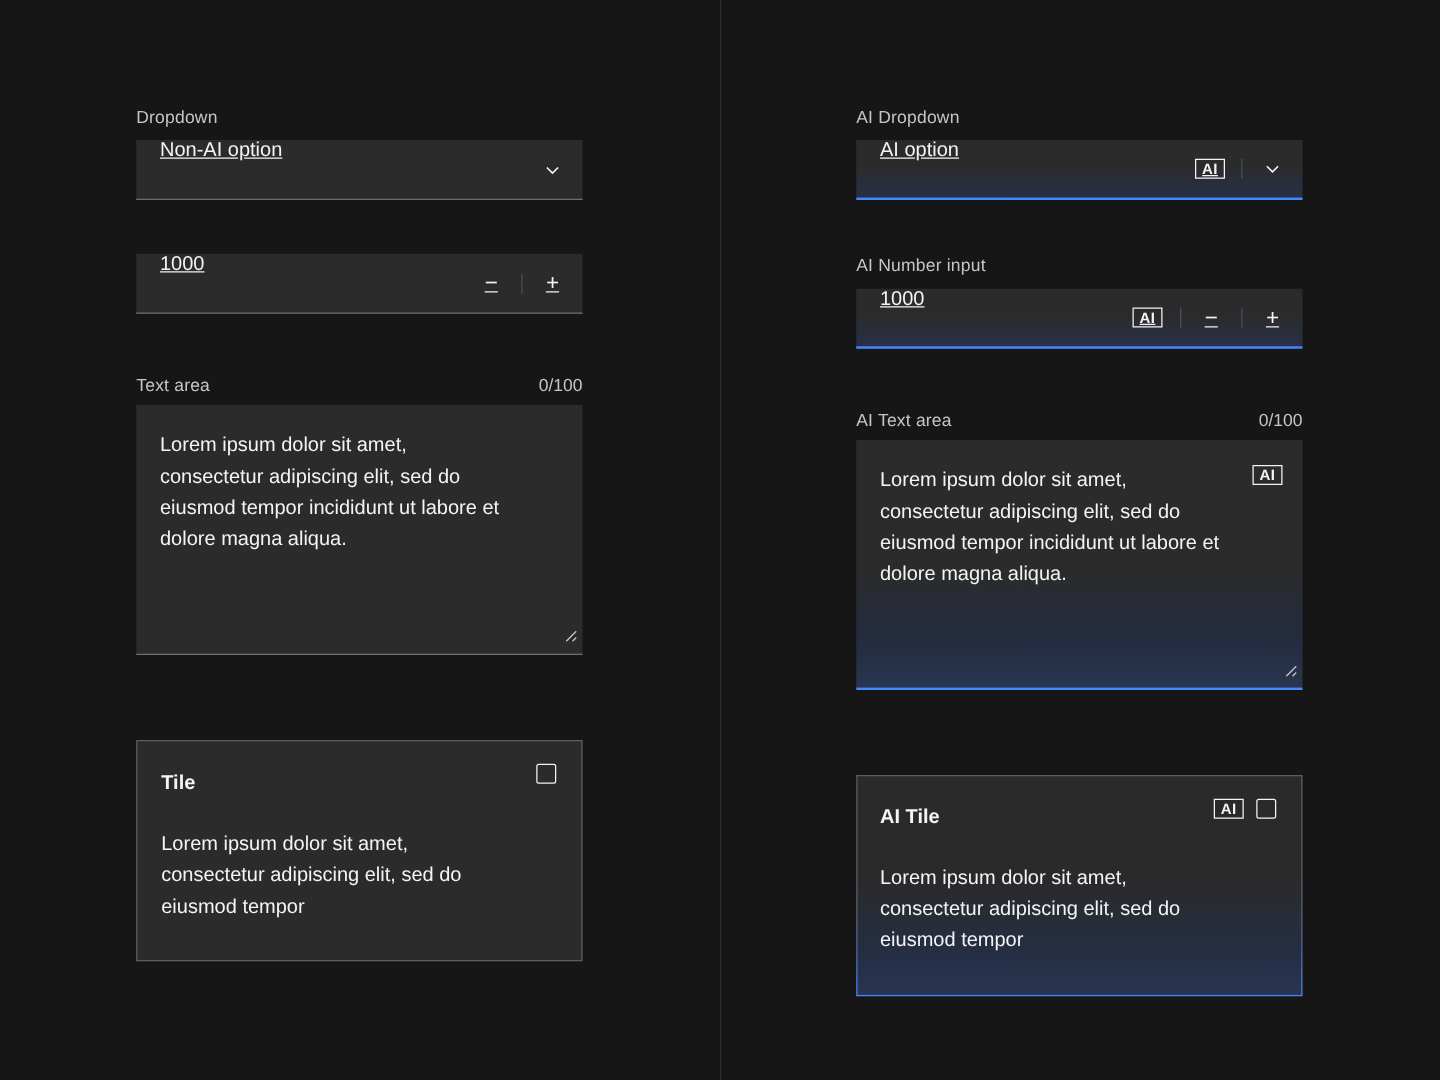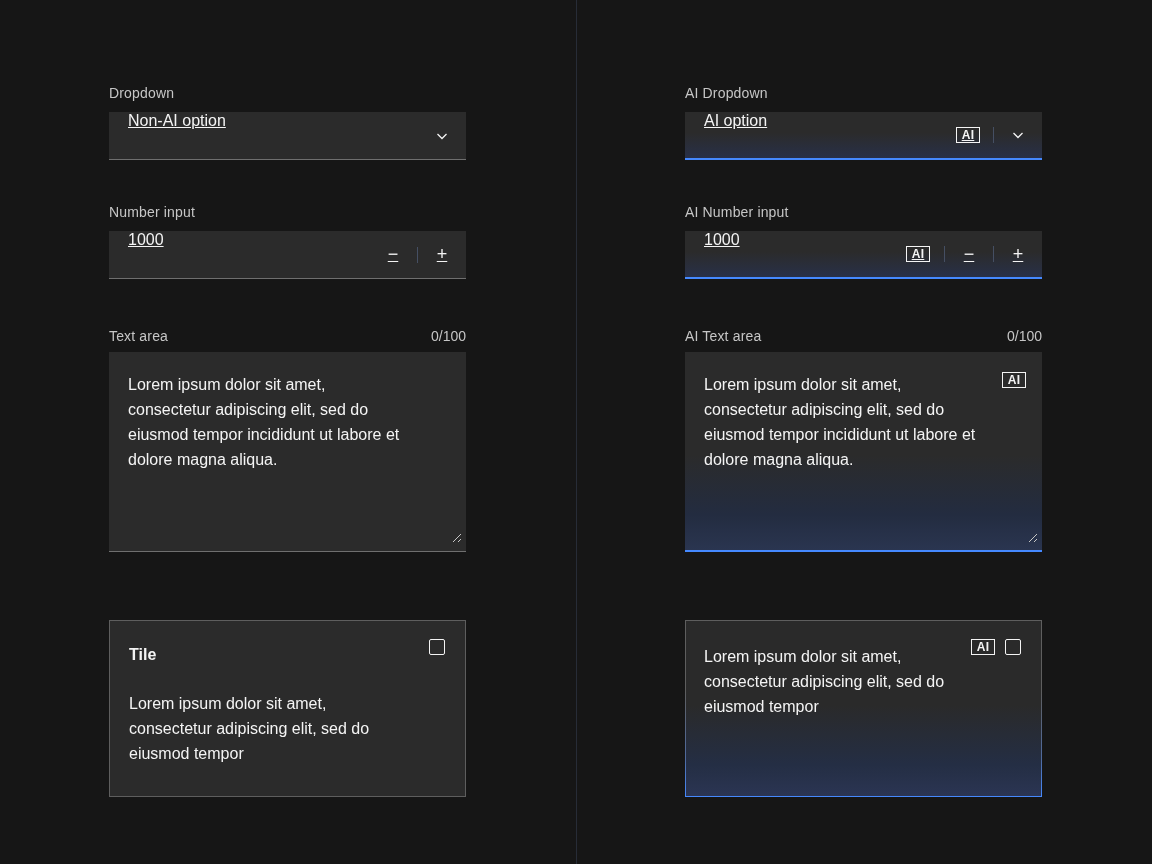--- a/index.html
+++ b/index.html
@@ -141,21 +141,20 @@
           <span class="chevron-wrap">
             <svg width="16" height="16" viewBox="0 0 16 16">
                 <path d="M3.5 6 L8 10.5 L12.5 6" stroke="#f4f4f4" stroke-width="1.3" fill="none"></path>
               </svg>
           </span>
         </span>
       </div>
     </div>
 
     <div class="control grp-number">
-      <div class="label">Number input</div>
       <div class="field" style="cursor:default;">
         <input class="num-input" type="text" value="1000" style="">
         <span class="field-right">
           <button class="stepper-btn">
             <span>−</span>
           </button>
           <span class="v-div"></span>
           <button class="stepper-btn">
             <span>+</span>
           </button>
@@ -235,20 +234,21 @@
         <span class="resize-handle">
           <svg width="10" height="10" viewBox="0 0 10 10">
               <path d="M9 1 L1 9 M9 6 L6 9" stroke="#c6c6c6" stroke-width="1" fill="none"></path>
             </svg>
         </span>
       </div>
     </div>
 
     <div class="ai-tile-border">
       <div class="tile">
+        <div class="tile-title">AI Tile</div>
         <div class="tile-body">Lorem ipsum dolor sit amet, consectetur adipiscing elit, sed do eiusmod tempor</div>
         <div class="tile-topright">
           <span class="ai-badge">AI</span>
           <span class="checkbox"></span>
         </div>
       </div>
     </div>
 
   </div>
 </div>

